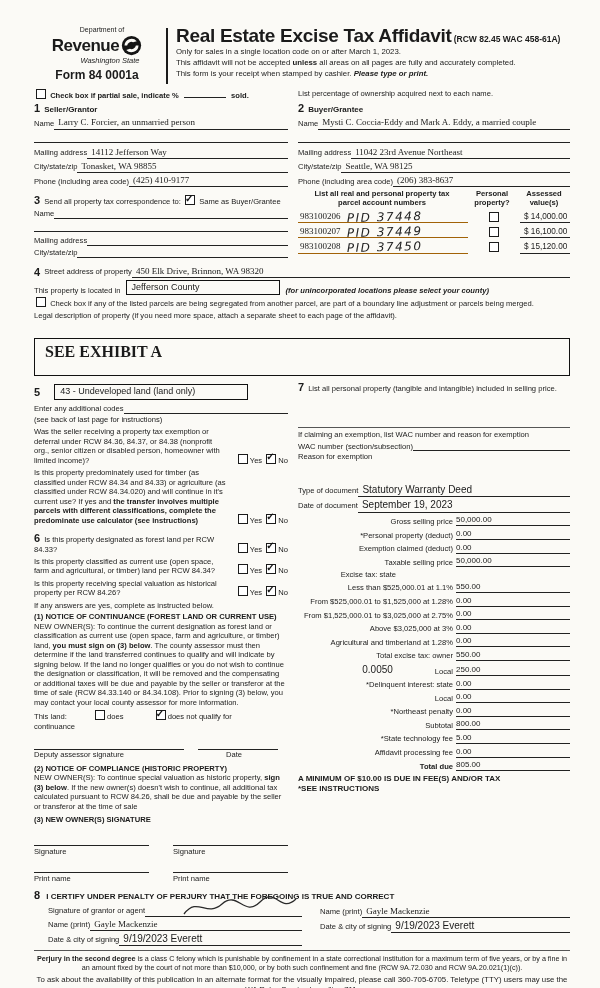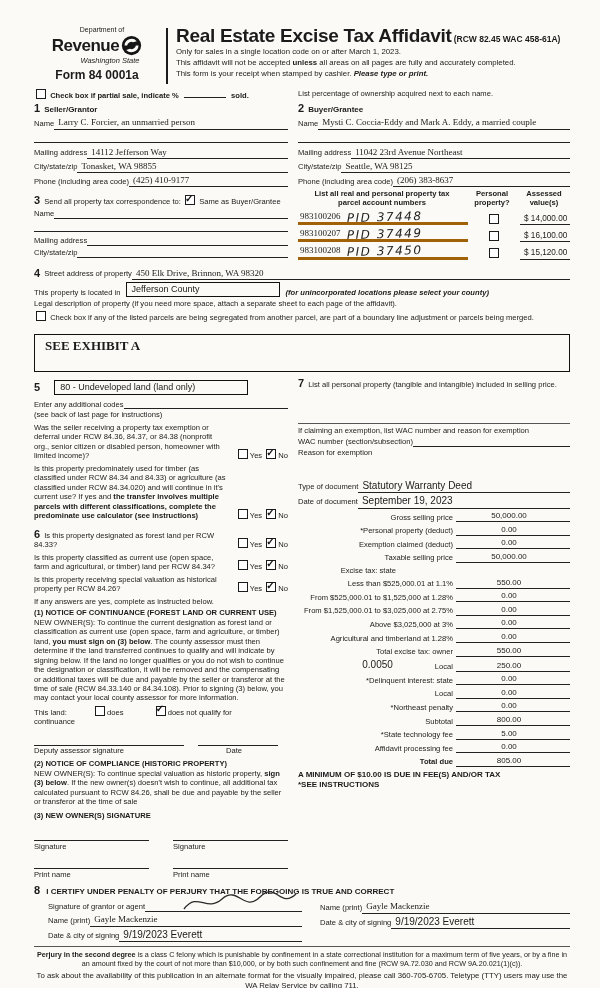--- a/index.html
+++ b/index.html
@@ -26,44 +26,44 @@
   .fill{flex:1;border-bottom:1px solid #222;padding:0 2px 0 4px;min-height:9px}
   .vser{font-family:"Liberation Serif",serif;font-size:9px}
   .vsan{font-size:10px}
   .secnum{font-size:11px;font-weight:bold;margin-right:4px;line-height:1}
   .sechead{font-size:8px;font-weight:bold}
   .cb{display:inline-block;width:8px;height:8px;border:1px solid #1b1b1b;vertical-align:-1px;position:relative;margin:0 2px;flex-shrink:0;background:#fff}
   .cb.checked::after{content:"✓";position:absolute;left:-1px;top:-3.5px;font-size:10px;font-weight:bold;color:#111}
   .blankline{border-bottom:1px solid #222;height:9px;margin-top:3px}
   .short-line{display:inline-block;width:42px;border-bottom:1px solid #222;height:7px;margin:0 3px}
   .boxfield{border:1px solid #111;padding:1px 5px;font-size:9px}
-  .exhibit{border:1.6px solid #111;height:30px;margin-top:12px;padding:3px 10px;
-           font-family:"Liberation Serif",serif;font-weight:bold;font-size:13px}
+  .exhibit{border:1.6px solid #111;height:30px;margin-top:18px;padding:3px 10px;
+           font-family:"Liberation Serif",serif;font-weight:bold;font-size:16px}
   .q{display:flex;margin-top:3px}
   .qtext{flex:1;padding-right:4px}
   .yn{white-space:nowrap;align-self:flex-end;margin-left:4px}
   .mrow{display:flex;align-items:flex-end;margin-top:2.6px}
   .mlabel{flex:1;text-align:right;padding-right:3px}
-  .mval{width:106px;border-bottom:1px solid #222;text-align:center;padding-right:8px;font-size:8px}
+  .mval{width:106px;border-bottom:1px solid #222;text-align:left;padding-right:8px;font-size:8px}
   .mval.noline{border-bottom:none}
   .hand{font-family:"DejaVu Sans",sans-serif;font-style:italic;font-size:12px;letter-spacing:1.5px;
         display:inline-block;transform:rotate(-1.5deg);color:#242424;line-height:.8}
   .sigline{flex:1;border-bottom:1px solid #222;position:relative;min-height:10px}
   .scr{position:absolute;right:2px;bottom:-4px;pointer-events:none}
   .sig2{display:flex;gap:24px;margin-top:10px}
   .sig2 .sgcol{flex:1}
   .siglabel{margin-top:1px}
   .ftr{display:flex;margin-top:3px;border-top:1px solid #999;padding-top:3px}
   .perj{border-top:1px solid #555;margin-top:4px;padding-top:3px;font-size:7.2px;text-align:center}
   .access{text-align:center;font-size:7.8px;margin-top:3px}
   .county-note{font-weight:bold;font-style:italic;margin-left:6px}
   .mt1{margin-top:1px}.mt2{margin-top:2px}.mt3{margin-top:3px}.mt4{margin-top:4px}.mt6{margin-top:6px}.mt8{margin-top:8px}
   .parcel-hdr{display:flex;font-weight:bold;text-align:center;line-height:1.15;margin-top:3px}
   .parcel-row{display:flex;align-items:flex-end;margin-top:3px}
-  .pc1{width:168px;border-bottom:3px solid #a16207;display:flex;align-items:flex-end;gap:6px;padding-left:2px}
+  .pc1{width:168px;border-bottom:1px solid #a16207;display:flex;align-items:flex-end;gap:6px;padding-left:2px}
   .pc2{width:52px;text-align:center}
   .pc3{flex:1;border-bottom:1px solid #222;text-align:left;padding-left:4px;font-size:8.2px}
   .ctr{text-align:left}
 </style>
 </head>
 <body>
 
 <div class="page">
 
   <div class="hdr">
@@ -199,32 +199,32 @@
   <div class="row mt8">
     <span class="secnum">4</span>
     <span>Street address of property</span>
     <span class="fill vser">450 Elk Drive, Brinnon, WA 98320</span>
   </div>
   <div class="row mt2" style="align-items:flex-end">
     <span>This property is located in</span>
     <span class="boxfield" style="width:142px;margin-left:5px">Jefferson County</span>
     <span class="county-note">(for unincorporated locations please select your county)</span>
   </div>
-  <div class="mt2">Legal description of property (if you need more space, attach a separate sheet to each page of the affidavit).</div>
   <div class="mt2">
     <span class="cb"></span>
     <span>Check box if any of the listed parcels are being segregated from another parcel, are part of a boundary line adjustment or parcels being merged.</span>
   </div>
+  <div class="mt2">Legal description of property (if you need more space, attach a separate sheet to each page of the affidavit).</div>
   <div class="exhibit">SEE EXHIBIT A</div>
 
   <div class="cols mt6">
     <div class="col-l">
       <div class="row" style="align-items:center">
         <span class="secnum" style="margin-right:14px">5</span>
-        <span class="boxfield" style="width:182px">80 - Undeveloped land (land only)</span>
+        <span class="boxfield" style="width:182px">43 - Undeveloped land (land only)</span>
       </div>
       <div class="row mt4">
           <span>Enter any additional codes</span>
         <span class="fill"></span>
         </div>
       <div class="mt1">(see back of last page for instructions)</div>
 
       <div class="q">
         <div class="qtext">Was the seller receiving a property tax exemption or deferral under RCW 84.36, 84.37, or 84.38 (nonprofit org., senior citizen or disabled person, homeowner with limited income)?</div>
         <span class="yn"><span class="cb"></span><span>Yes</span>

